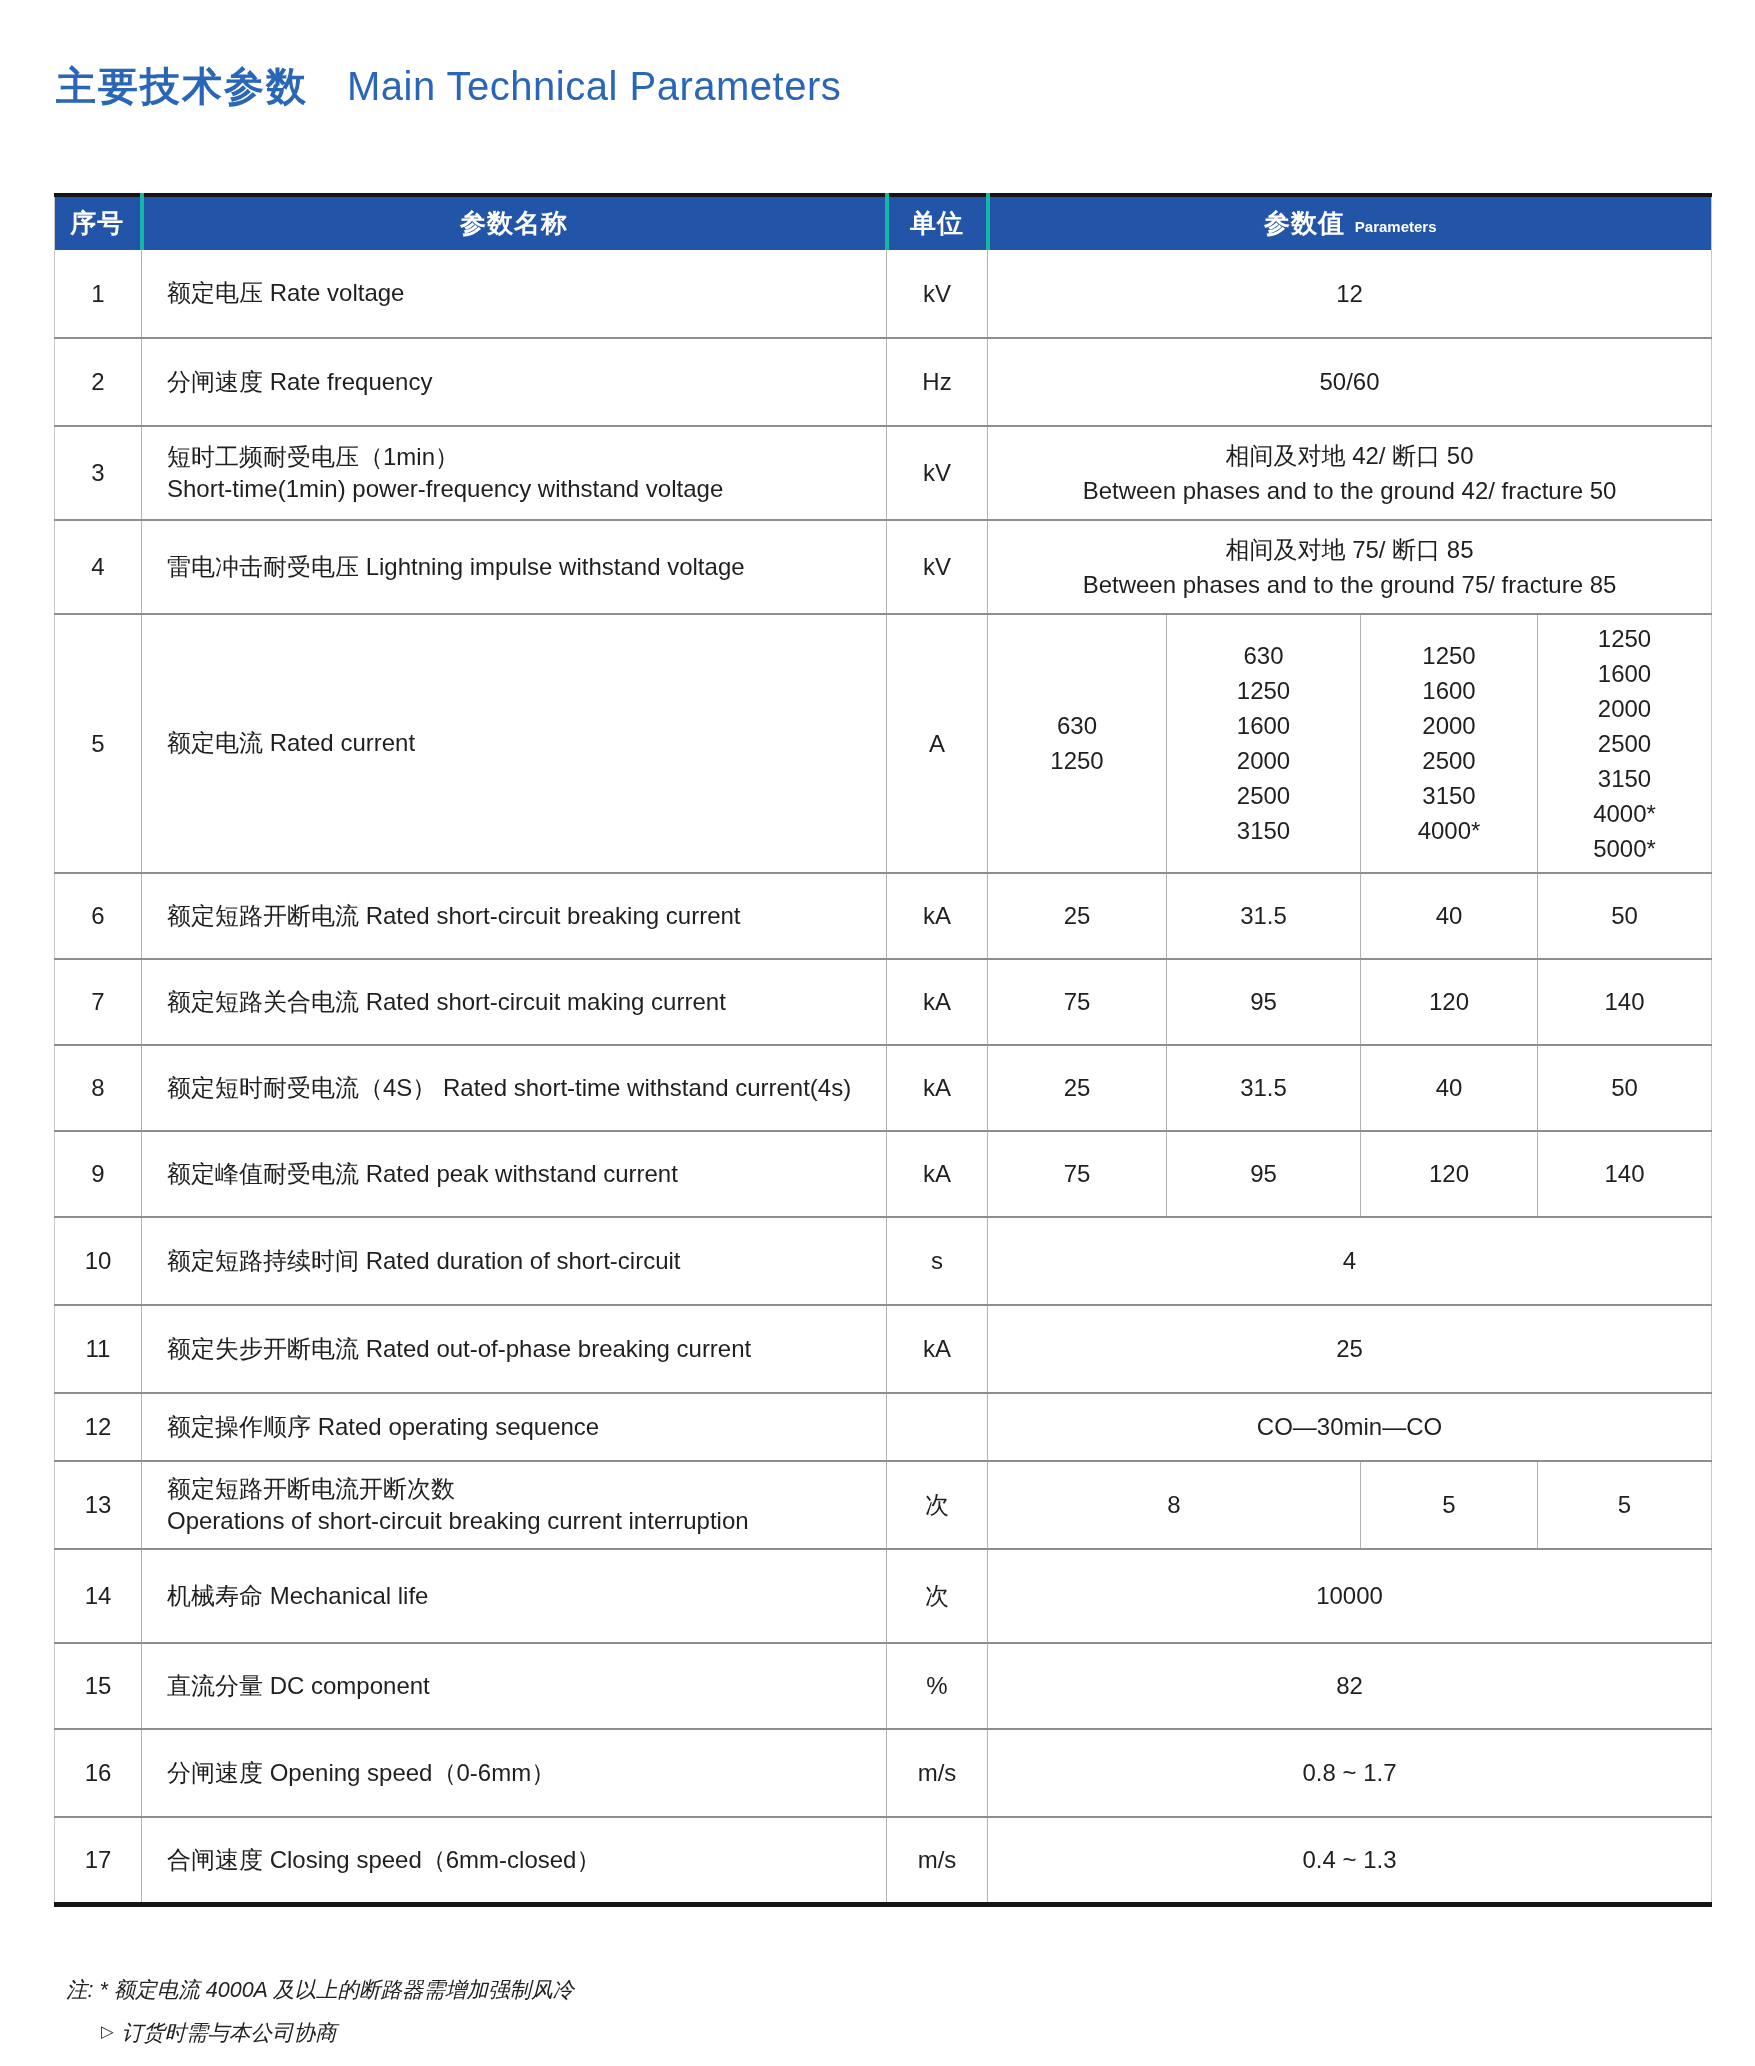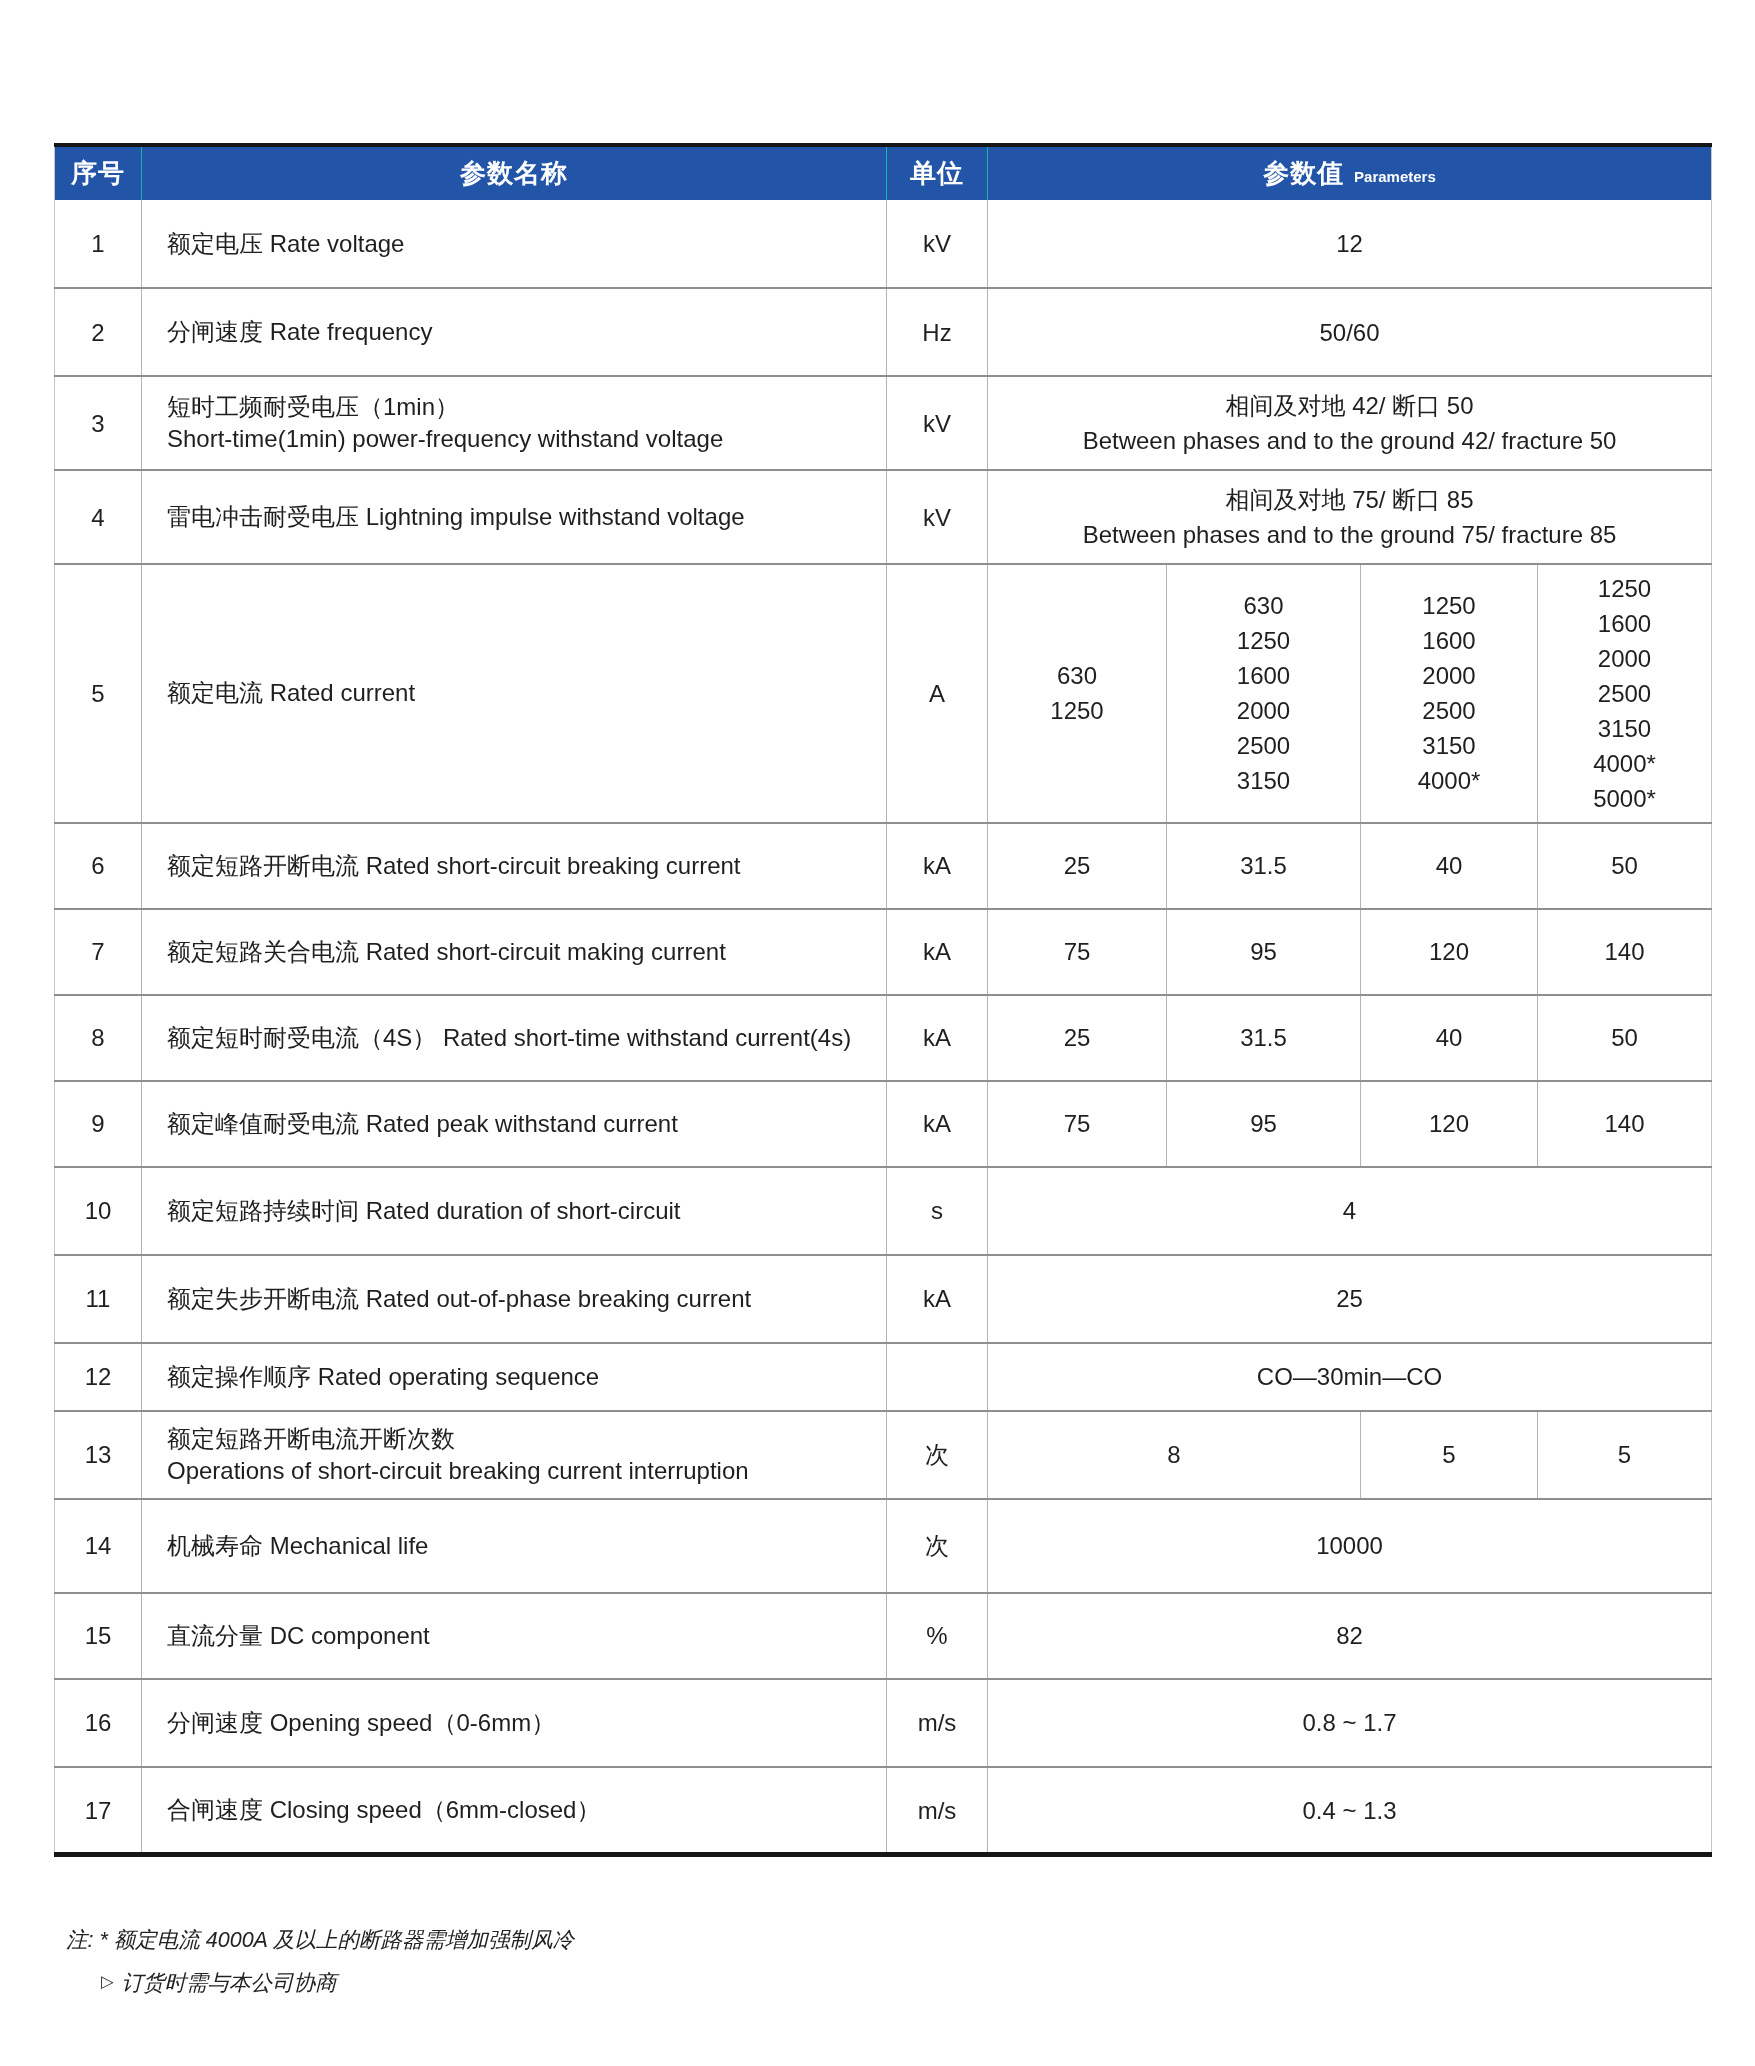--- a/index.html
+++ b/index.html
@@ -30,21 +30,21 @@
   }
   thead th {
     background: #2254a8;
     color: #ffffff;
     height: 55px;
     font-size: 26px;
     font-weight: 700;
     text-align: center;
     vertical-align: middle;
     border-top: 2px solid #ffffff;
-    border-left: 1px solid #14b8a6;
+    border-left: 4px solid #14b8a6;
     padding: 0 3.9px;
     letter-spacing: 1px;
   }
   thead th:first-child { border-left: none; }
   thead th .sub { font-size: 15px; font-weight: 600; letter-spacing: 0; margin-left: 9.8px; }
 
   tbody td {
     border-left: 1px solid #b3b3b3;
     border-top: 2px solid #8e8e8e;
     font-size: 24px;
@@ -62,20 +62,23 @@
   
   .notes { margin: 68px 0 0 12px; font-style: italic; font-size: 21.5px; color: #222; }
   .note-line-2 { margin: 13.7px 0 0 35px; }
   .tri { font-style: normal; font-size: 16.6px; margin-right: 7.8px; position: relative; top: -2.9px; color: #333; }
 </style>
 </head>
 <body>
 
 <div class="page">
 
+  <h1 class="page-title">
+    <span class="zh">主要技术参数</span><span class="en">Main Technical Parameters</span>
+  </h1>
 
   <div class="table-wrap">
     <table class="params">
       <colgroup>
         <col style="width:87px">
         <col style="width:745px">
         <col style="width:101px">
         <col style="width:179px">
         <col style="width:194px">
         <col style="width:177px">

